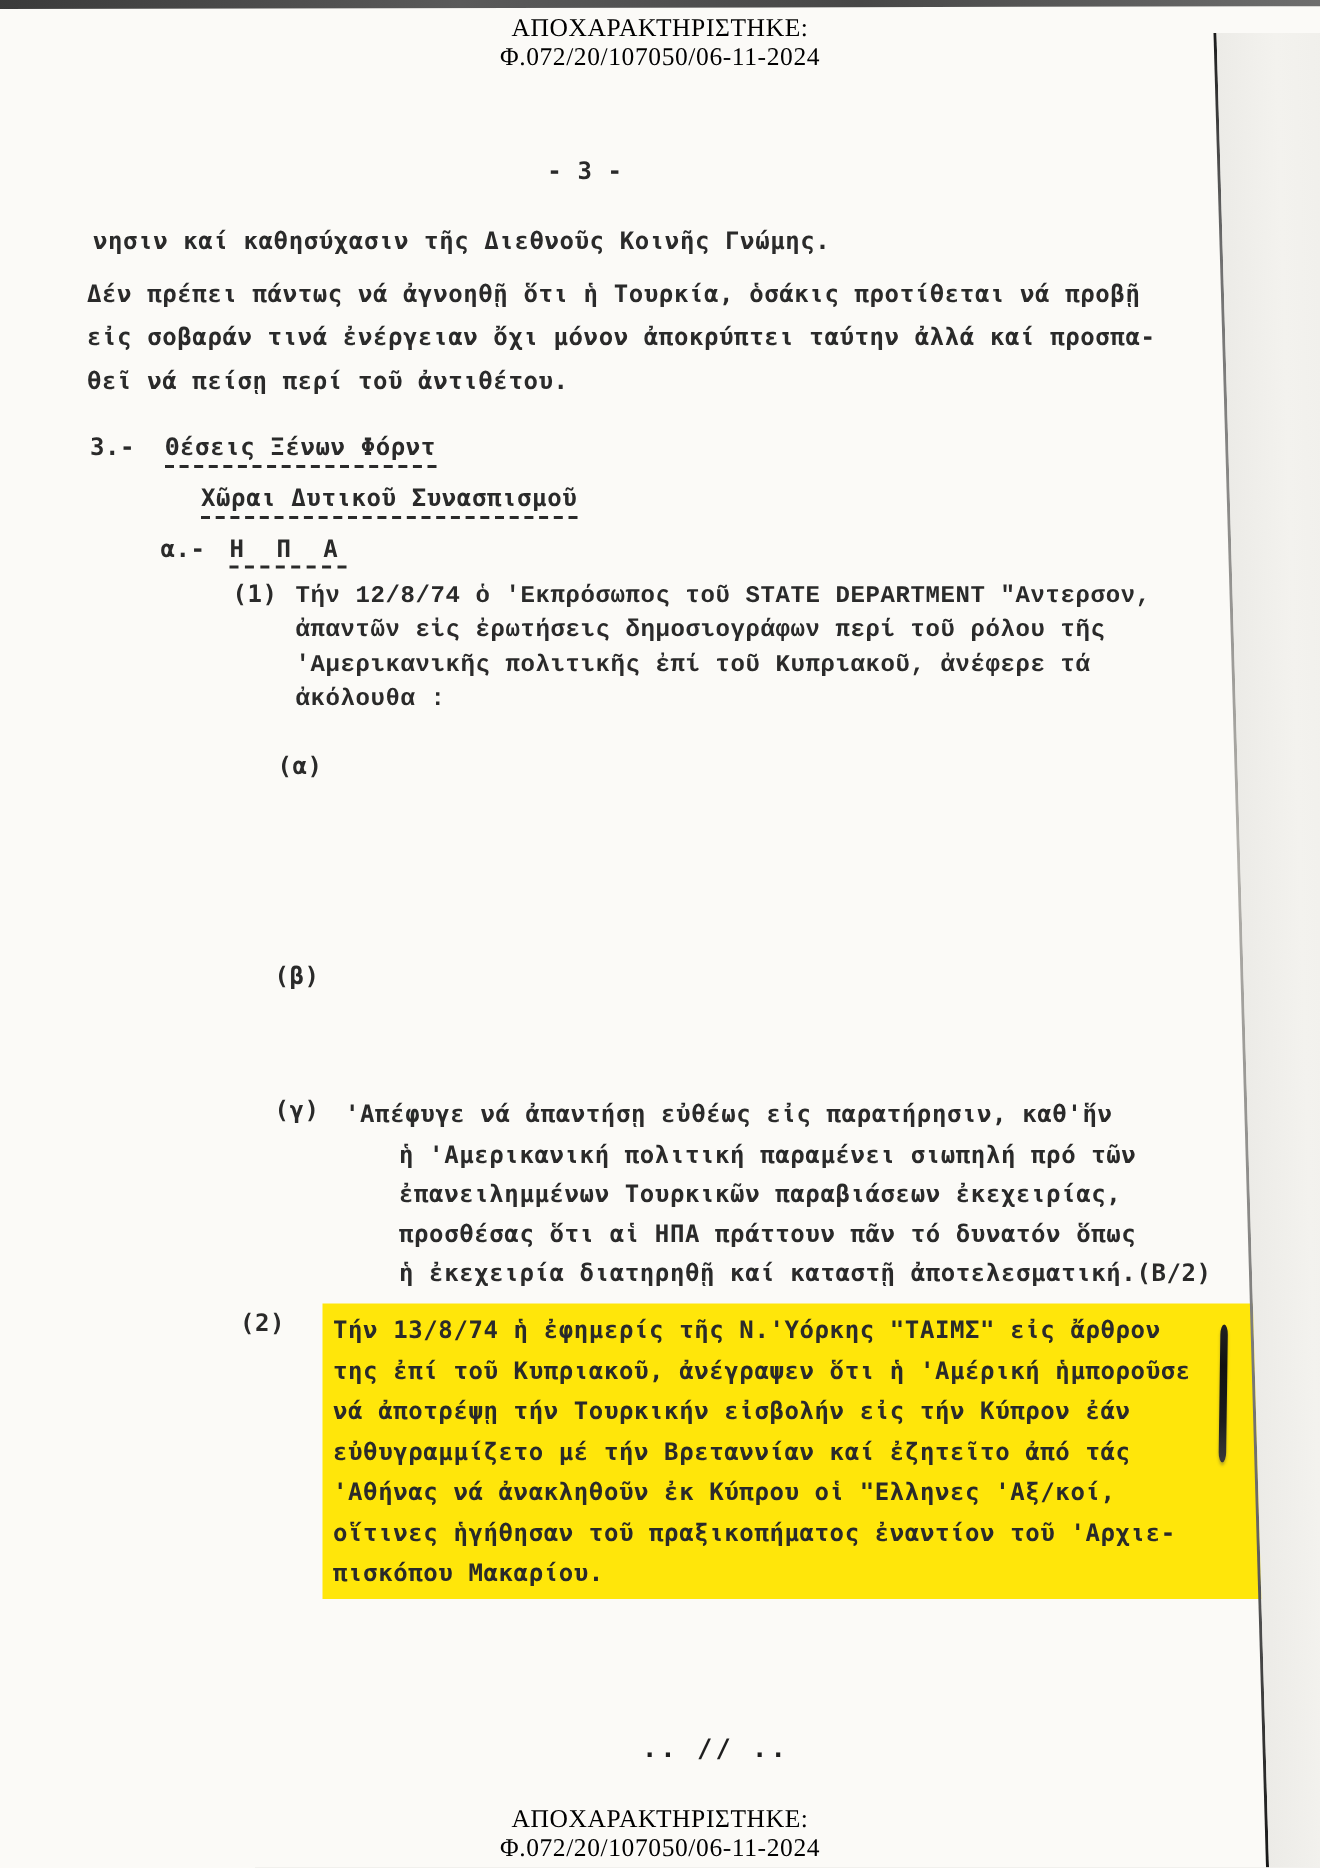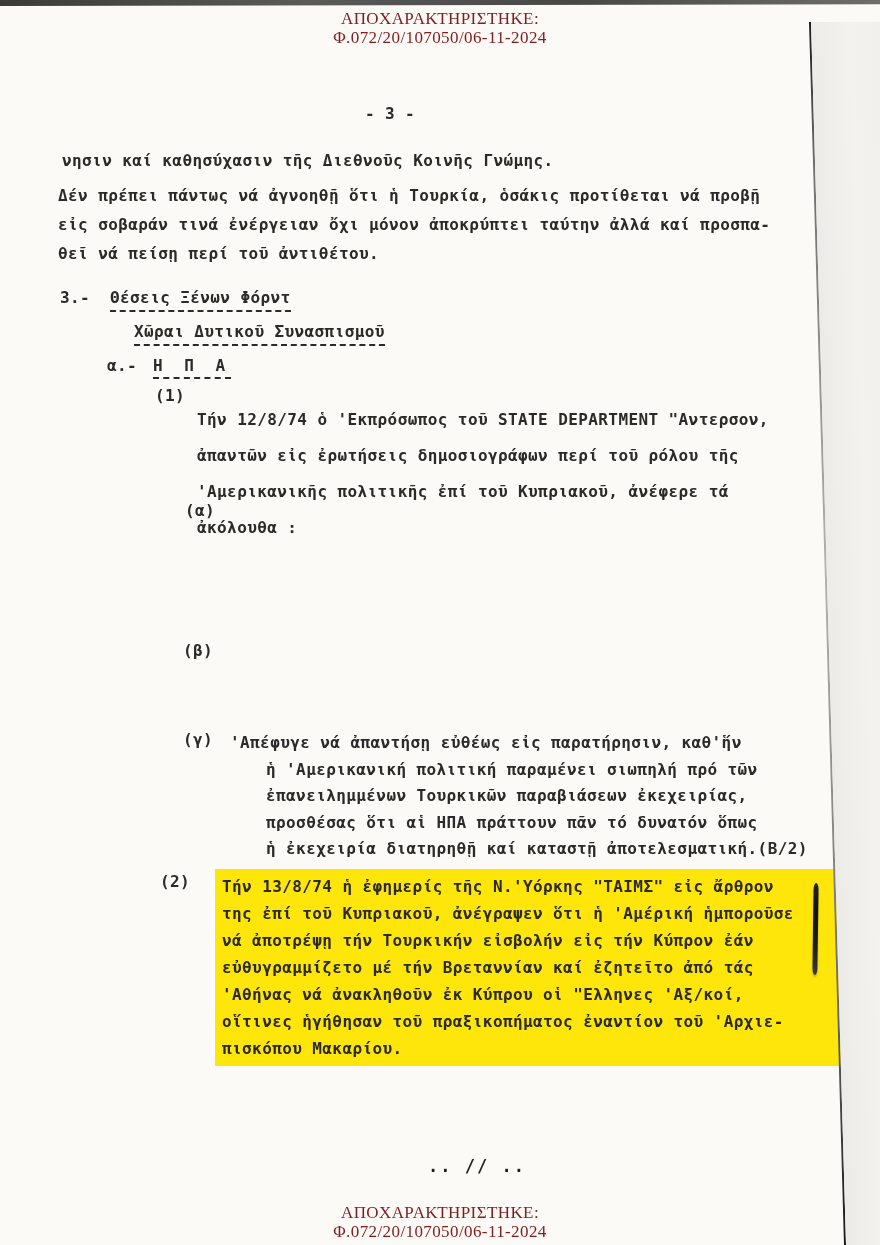--- a/index.html
+++ b/index.html
@@ -17,35 +17,35 @@
   .edge-line{position:absolute;left:0;top:0;width:2px;height:100%;
     background:linear-gradient(#1c1c1c,#6f6f6f 12%,#b3b1ac 45%,#6a6a6a 80%,#161616);}
   .right-strip{position:absolute;left:2px;top:0;width:88px;height:100%;
     background:linear-gradient(90deg,#ecebe7,#f3f2ee 45%,#efeeea);}
   .pen-mark{position:absolute;left:813px;top:883px;width:5px;height:92px;
     background:linear-gradient(#222,#111 30%,#1d1d1d 70%,#3a3a3a);
     border-radius:60%/8px;transform:rotate(0.8deg);box-shadow:0 2px 2px rgba(60,60,60,.35);}
   
   .stamp{position:absolute;left:0;width:880px;text-align:center;
     font-family:"Liberation Serif","DejaVu Serif",serif;
-    font-size:17px;line-height:19px;color:#7f1d1d;letter-spacing:.4px;}
+    font-size:17px;line-height:19px;color:#000000;letter-spacing:.4px;}
   .stamp-top{top:9px;}
   .stamp-bottom{top:1203px;}
   
   .tw{font-weight:700;color:#2a2a2a;font-size:16px;letter-spacing:.4px;white-space:pre-line;}
   .pagenum{position:absolute;left:0;top:104px;width:780px;text-align:center;}
   .intro-line{position:absolute;left:62px;top:151px;}
   .intro-para{position:absolute;left:58px;top:181px;line-height:29px;}
   .sec-num{position:absolute;left:60px;top:288px;}
   .sec-title{position:absolute;left:110px;top:288px;border-bottom:2.5px dashed #2a2a2a;padding-bottom:3px;}
   .sec-sub{position:absolute;left:110px;top:322px;border-bottom:2.5px dashed #2a2a2a;padding-bottom:3px;margin-left:24px;}
   .sub-marker{position:absolute;left:107px;top:356px;}
   .sub-title{position:absolute;left:153px;top:356px;letter-spacing:6px;border-bottom:2.5px dashed #2a2a2a;padding-bottom:2px;}
   .p1-marker{position:absolute;left:155px;top:386px;}
-  .p1-text{position:absolute;left:197px;top:402px;line-height:36px;}
+  .p1-text{position:absolute;left:197px;top:386px;line-height:23px;font-family:Liberation Mono, monospace;}
   .pa-marker{position:absolute;left:185px;top:501px;}
   .pa-text{position:absolute;left:214px;top:501px;line-height:27px;padding-left:34px;text-indent:-34px;}
   .pb-marker{position:absolute;left:183px;top:641px;}
   .pb-text{position:absolute;left:212px;top:641px;line-height:28px;padding-left:36px;text-indent:-36px;}
   .pg-marker{position:absolute;left:183px;top:730px;}
   .pg-text{position:absolute;left:212px;top:730px;line-height:26.5px;padding-left:36px;text-indent:-36px;margin-left:18px;}
   .p2-marker{position:absolute;left:160px;top:872px;}
   .highlight{position:absolute;left:215px;top:869px;width:631px;padding:4px 0 4px 7px;
     background:#ffe60a;box-sizing:border-box;}
   .p2-text{line-height:27px;}

